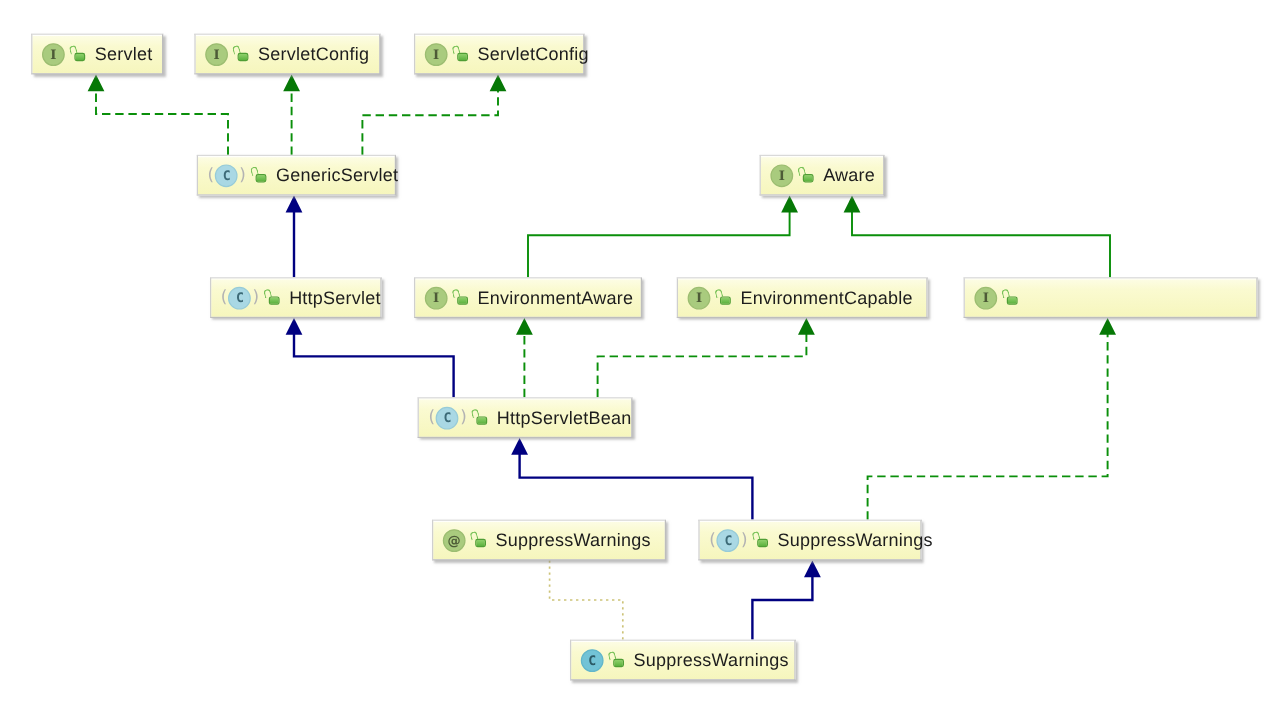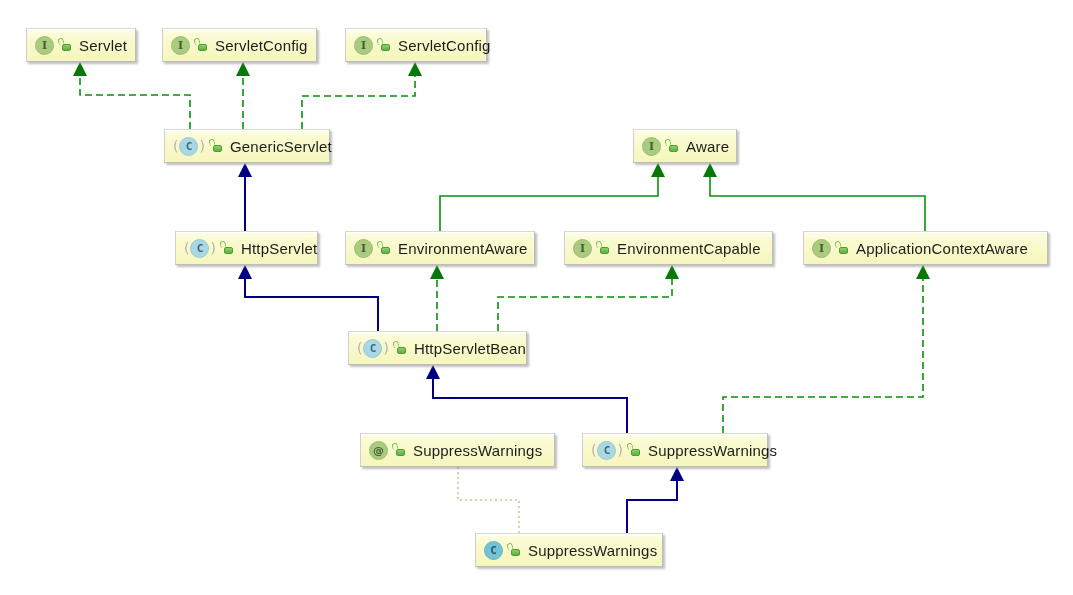--- a/index.html
+++ b/index.html
@@ -165,21 +165,20 @@
           <span class="body"></span>
         </span>
         <span class="label">EnvironmentCapable</span>
       </div>
       <div class="node kind-interface" style="left: 803px; top: 231px; width: 245px; height: 34px;">
         <span class="badge badge-interface">I</span>
         <span class="lock">
           <span class="shackle"></span>
           <span class="body"></span>
         </span>
-        <span class="label">ApplicationContextAware</span>
       </div>
       <div class="node kind-abstract_class" style="left: 348px; top: 331px; width: 179px; height: 34px;">
         <span class="paren paren-open">(</span>
         <span class="badge badge-class">C</span>
         <span class="paren paren-close">)</span>
         <span class="lock">
           <span class="shackle"></span>
           <span class="body"></span>
         </span>
         <span class="label">HttpServletBean</span>

